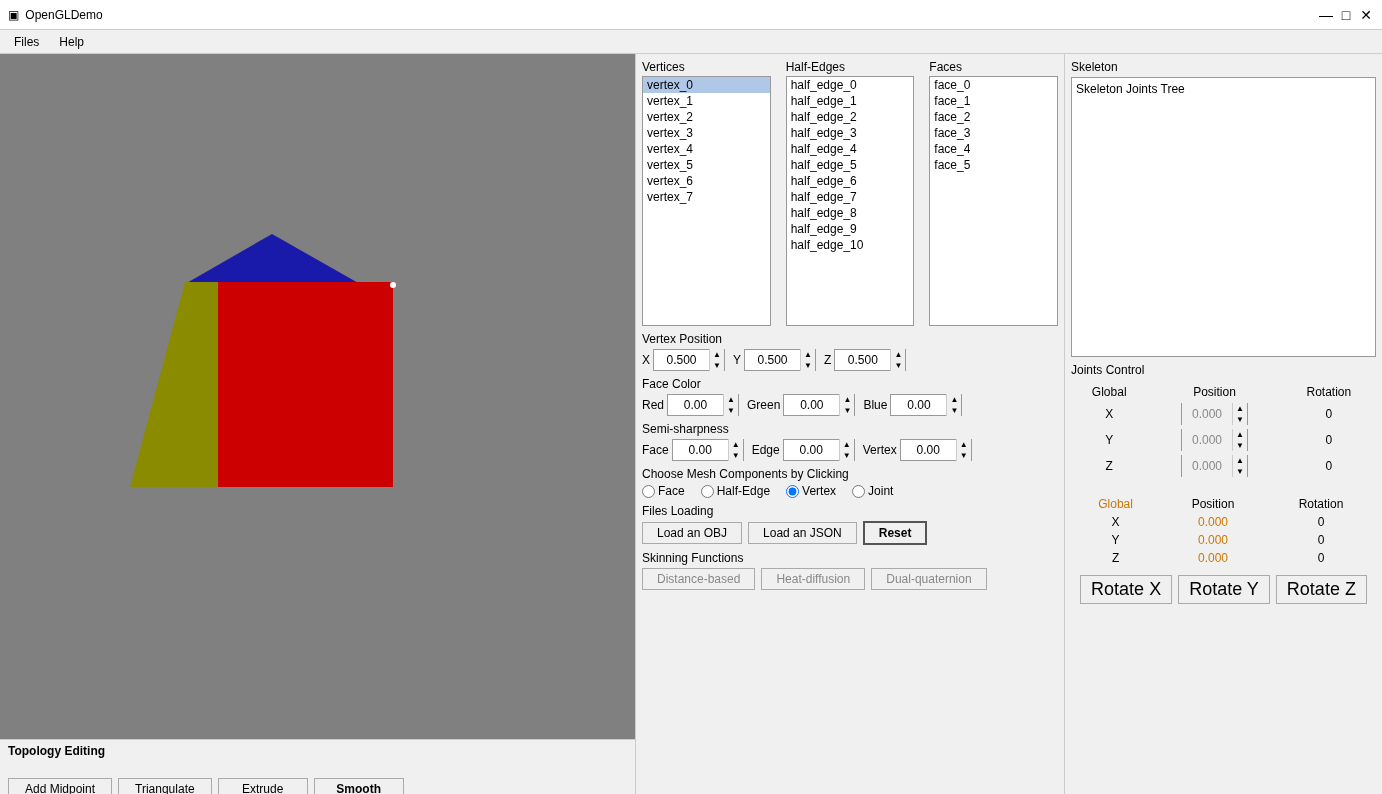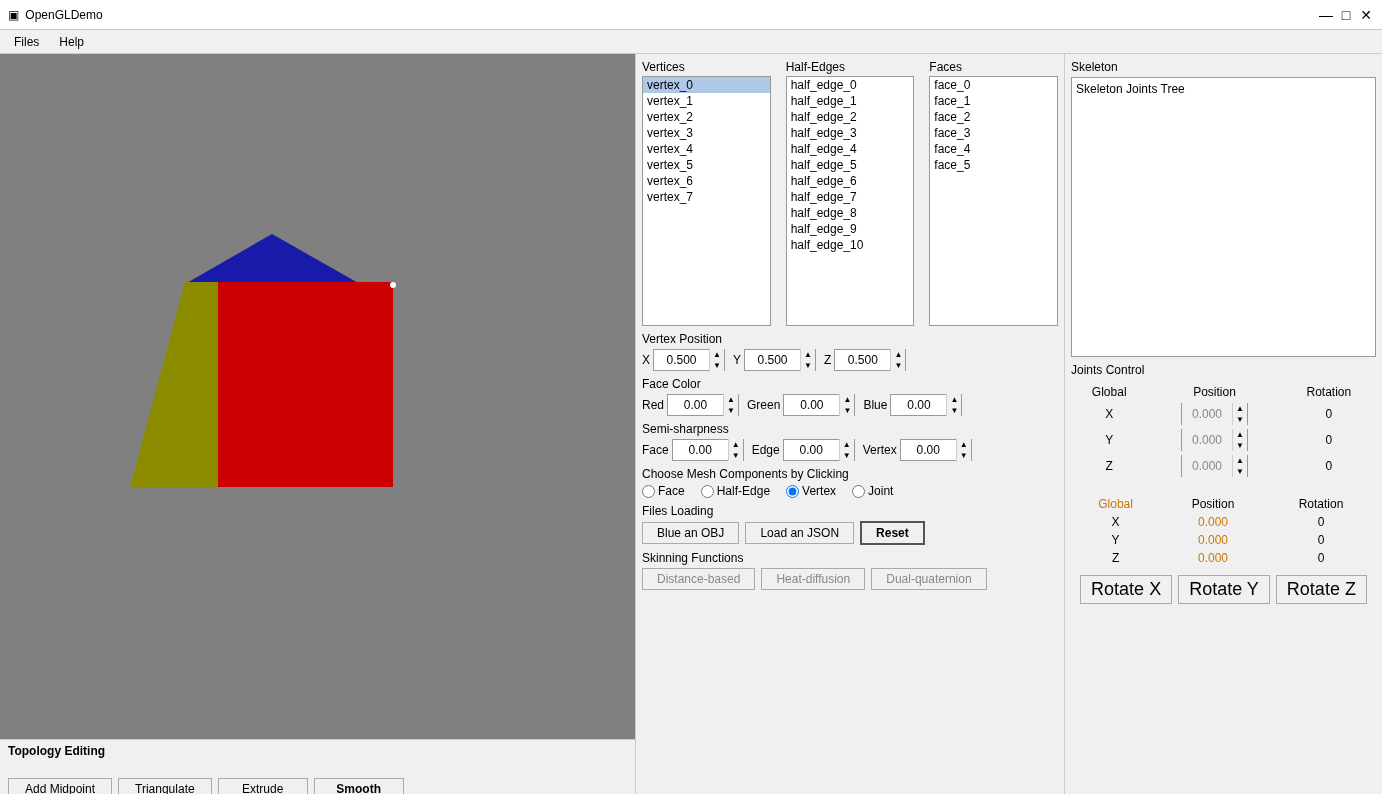--- a/index.html
+++ b/index.html
@@ -442,21 +442,21 @@
         <label class="radio-item">
           <input type="radio" name="mesh-component" style="">
           <span>Joint</span>
         </label>
       </div>
     </div>
 
     <div>
       <div class="section-label">Files Loading</div>
       <div id="files-row">
-        <button class="file-btn">Blue an OBJ</button>
+        <button class="file-btn">Load an OBJ</button>
         <button class="file-btn">Load an JSON</button>
         <button class="reset-btn">Reset</button>
       </div>
     </div>
 
     <div>
       <div class="section-label">Skinning Functions</div>
       <div id="skinning-row">
         <button class="skin-btn">Distance-based</button>
         <button class="skin-btn">Heat-diffusion</button>

